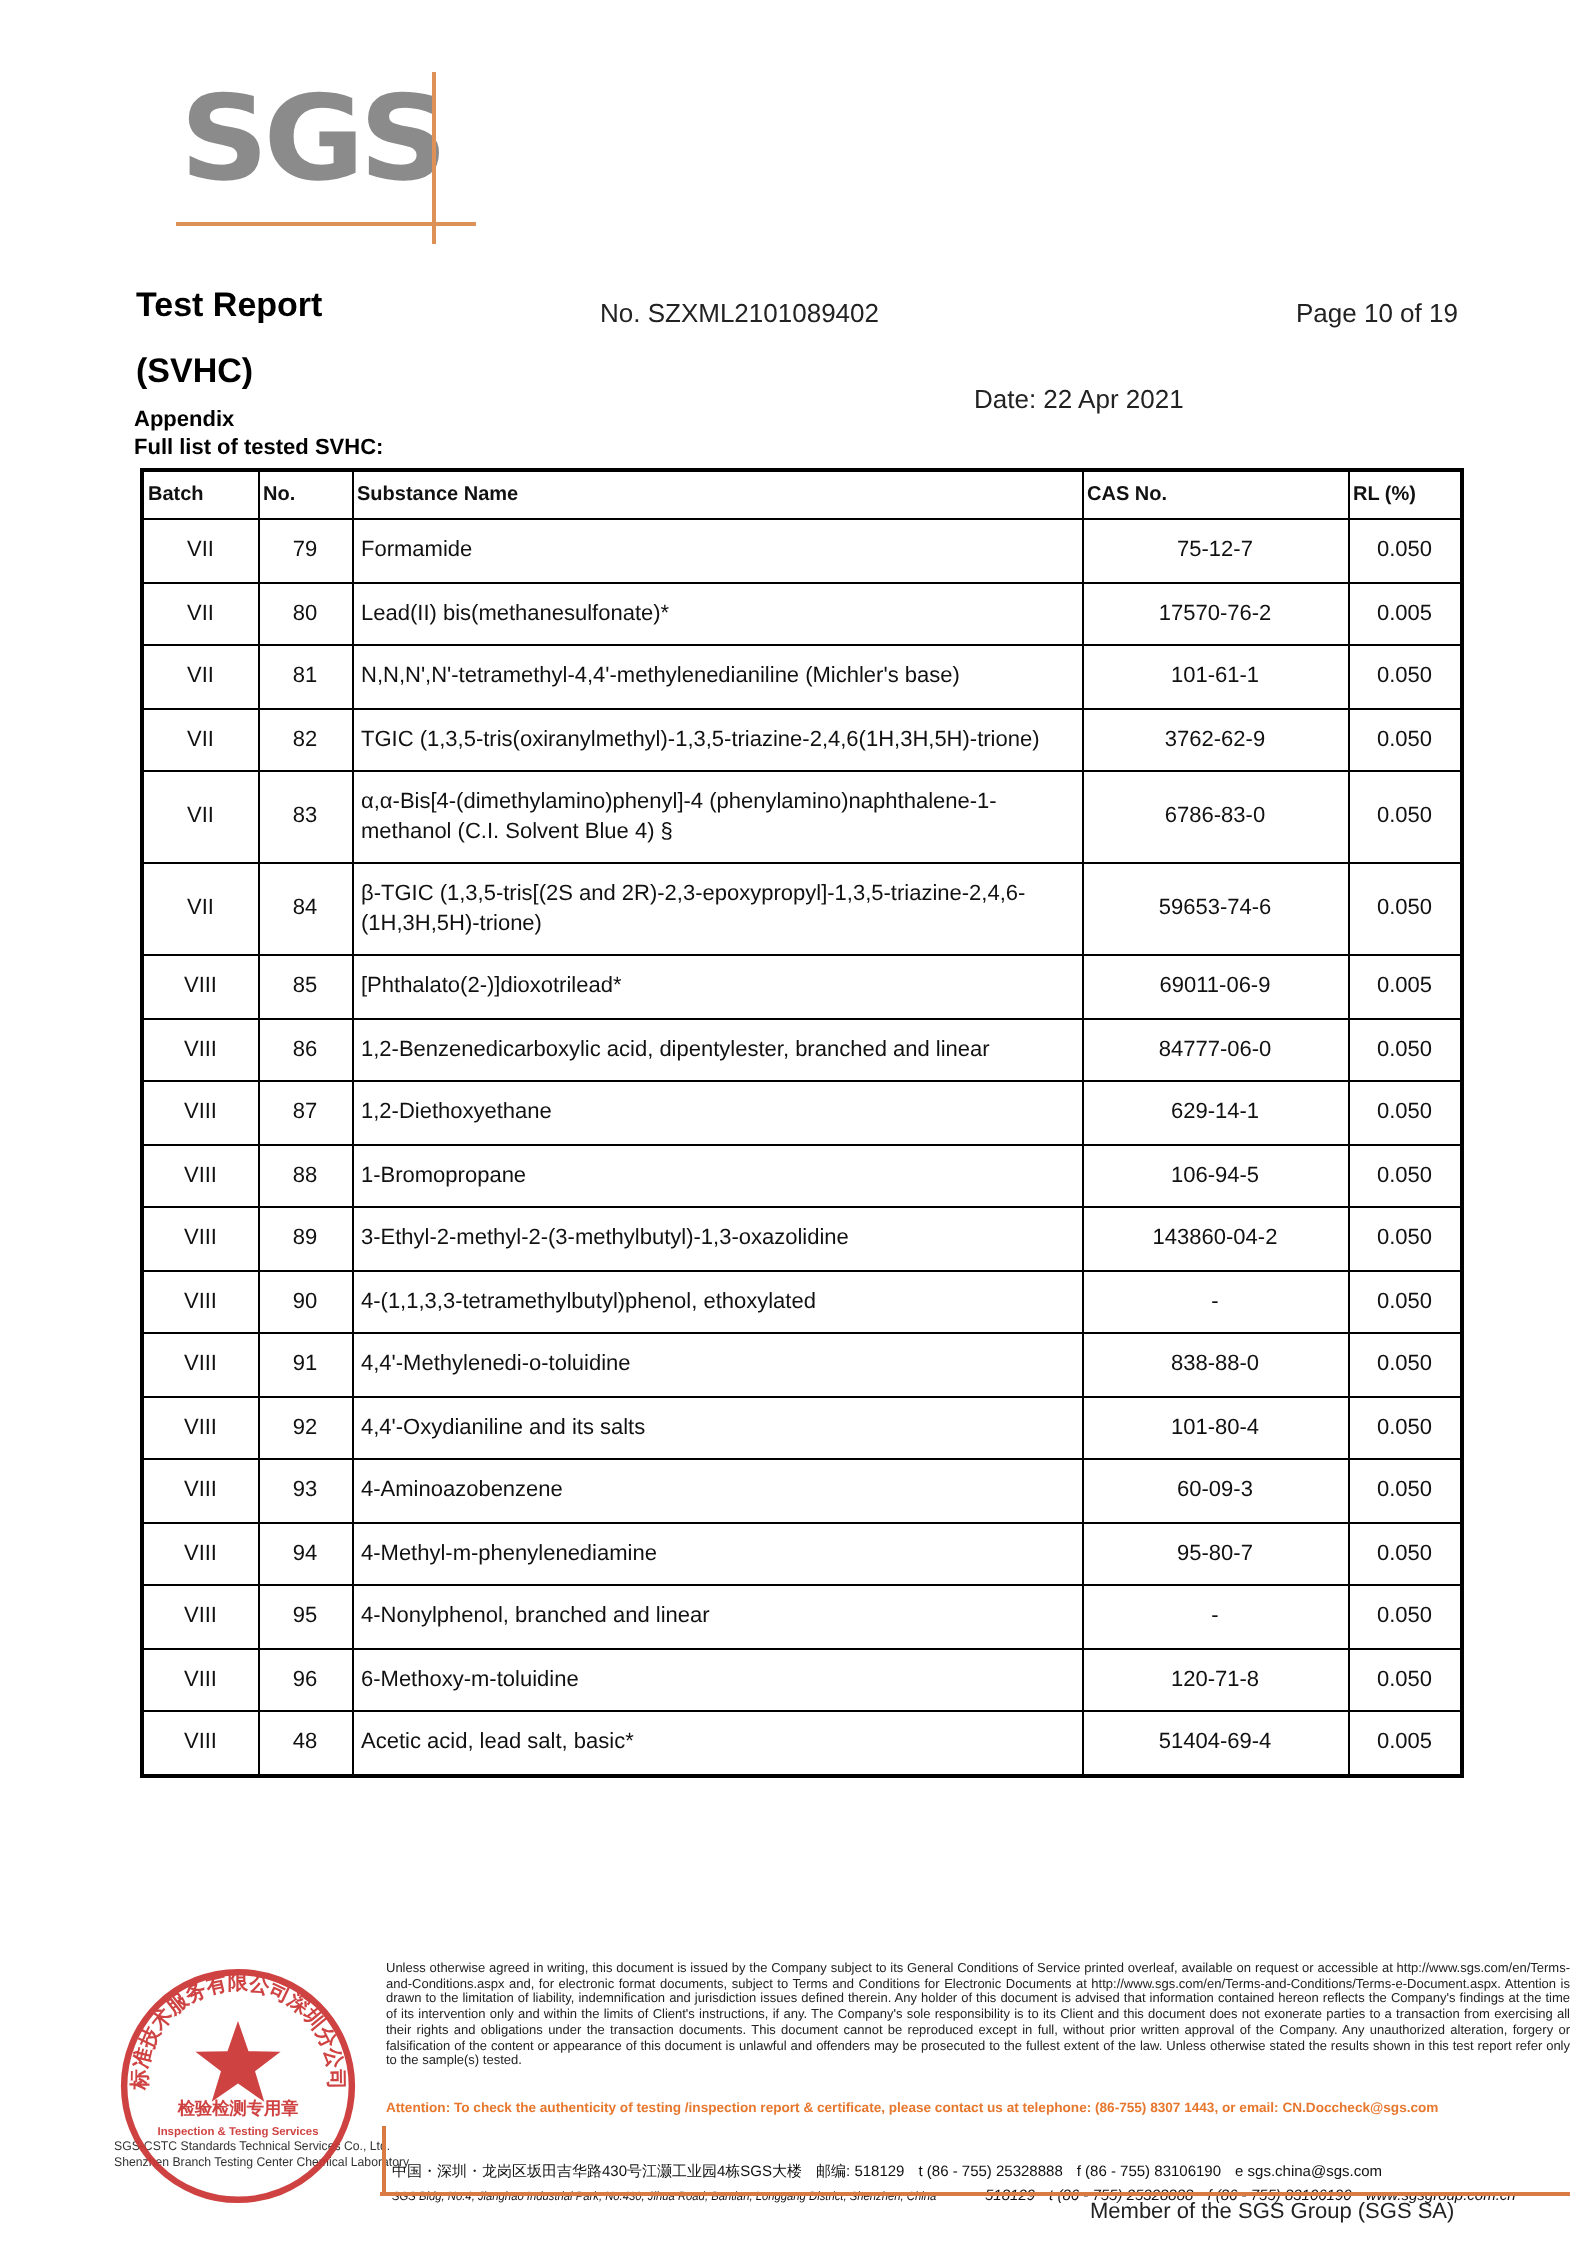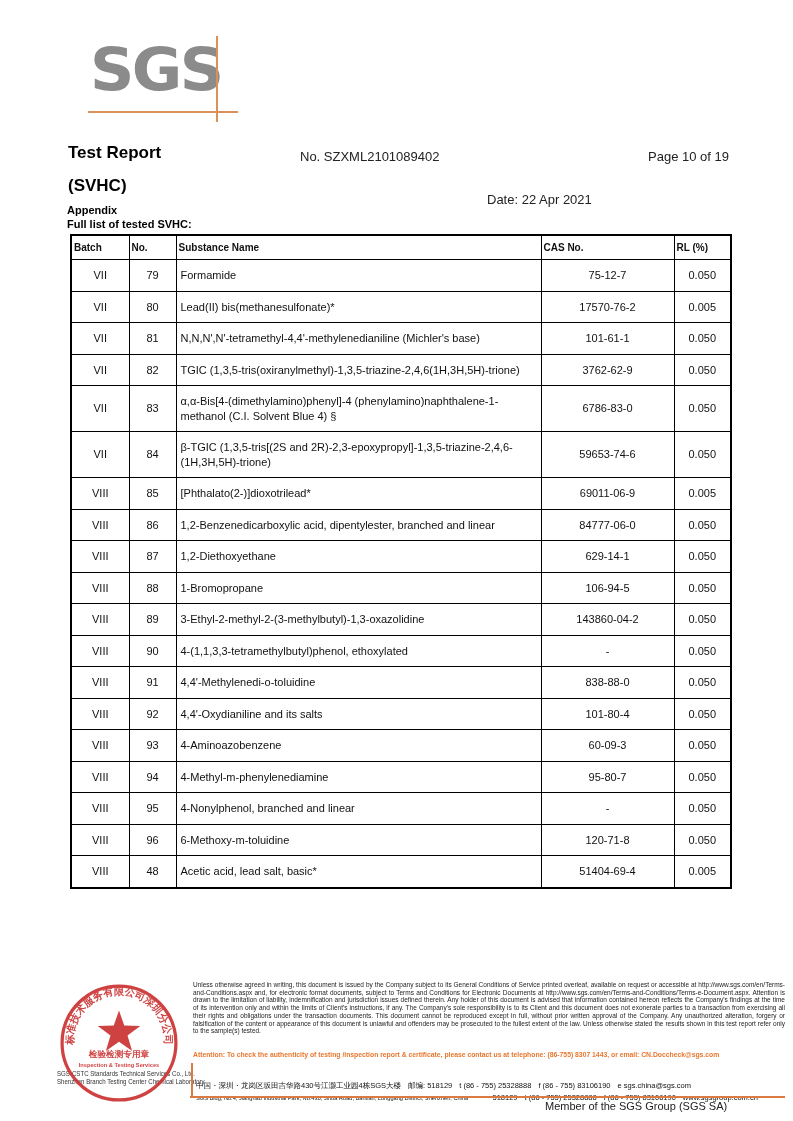--- a/index.html
+++ b/index.html
@@ -48,21 +48,21 @@
     position:absolute; left:193px; top:1051px; width:592px;
     font-size:6.8px; line-height:8px; font-weight:bold; color:#e8772e;
   }
   .company-block { position:absolute; left:57px; top:1070px; width:140px; color:#333; }
   .company-line { font-size:6.3px; line-height:8px; white-space:nowrap; transform:scaleX(0.97); transform-origin:left; }
 
   .foot-vline { position:absolute; left:191px; top:1063px; width:1.5px; height:34px; background:#d97b43; }
   .foot-hline { position:absolute; left:190px; top:1096px; width:595px; height:1.5px; background:#d97b43; }
 
   .addr-line { position:absolute; left:196px; width:589px; display:flex; align-items:baseline; gap:7px; white-space:nowrap; color:#111; }
-  .addr-en { top:1093px; }
+  .addr-en { top:1093px;font-style:italic; }
   .addr-cn { top:1081px; }
   .addr-small { font-size:6px; transform:scaleX(0.94); transform-origin:left; }
   .addr-cnname { font-size:7.5px; }
   .addr-zip { font-size:7.5px; }
   .addr-tel { font-size:7.5px; }
   .addr-web { font-size:7.5px; }
 
   .member { position:absolute; left:545px; top:1100px; font-size:11px; color:#222; }
 
   .stamp { position:absolute; left:58px; top:982px; width:122px; height:122px; opacity:0.92; }

